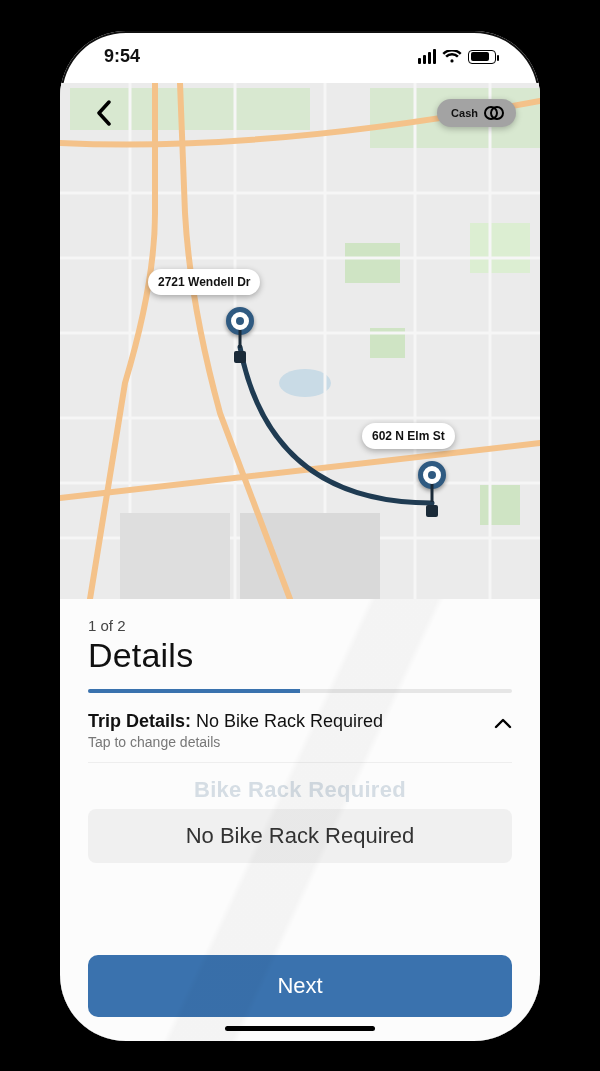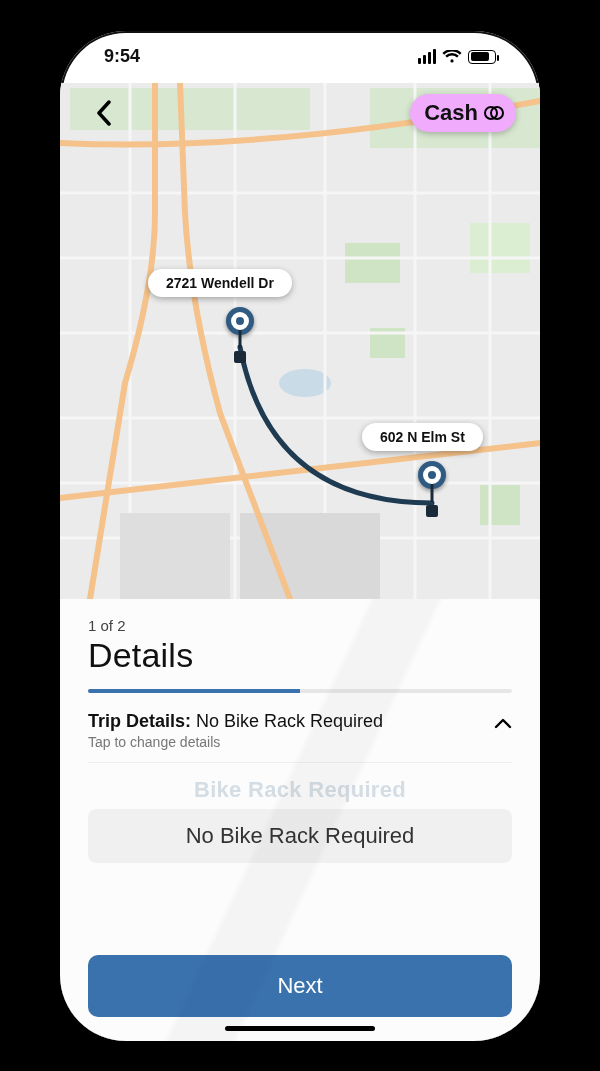--- a/index.html
+++ b/index.html
@@ -60,27 +60,27 @@
   .map svg.mapbg { position:absolute; inset:0; width:100%; height:100%; }
   .top-controls {
     position:absolute; top:10px; left:0; right:0; padding:0 24px;
     display:flex; justify-content:space-between; align-items:center; z-index:10;
   }
   .back-btn {
     width:40px; height:40px; display:flex; align-items:center; justify-content:center;
     cursor:pointer;
   }
   .cash-pill {
-    background:#f0abfc; border-radius:20px; padding:6px 12px 6px 14px;
-    display:flex; align-items:center; gap:6px; font-size:22px; font-weight:600;
+    background:#a3a3a3; border-radius:20px; padding:6px 12px 6px 14px;
+    display:flex; align-items:center; gap:6px; font-size:11px; font-weight:600;
     box-shadow:0 2px 6px rgba(0,0,0,0.25); cursor:pointer;
   }
   .addr-bubble {
     position:absolute; background:#fff; border-radius:18px;
-    padding:6px 18px; font-size:14px; font-weight:700;
+    padding:6px 10px; font-size:12px; font-weight:700;
     box-shadow:0 2px 6px rgba(0,0,0,0.3); white-space:nowrap;
   }
   .route-pin {
     position:absolute; width:28px; height:28px; border-radius:50%;
     background:#fff; border:5px solid #2f5a81;
     display:flex; align-items:center; justify-content:center;
     box-shadow:0 2px 4px rgba(0,0,0,0.4);
   }
   .route-pin::after{content:"";width:8px;height:8px;border-radius:50%;background:#2f5a81;}
   .route-pin.stem::before{

